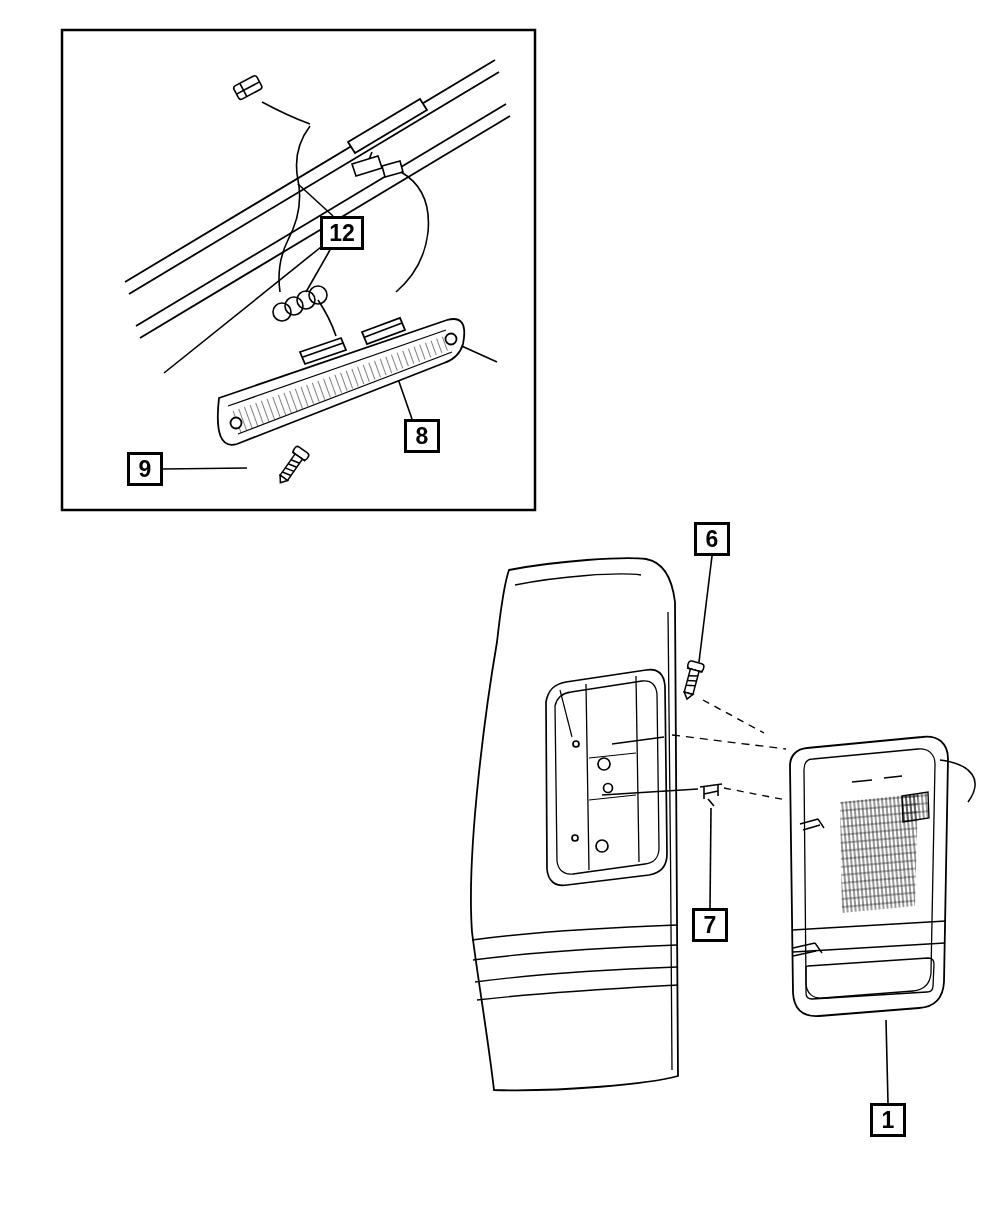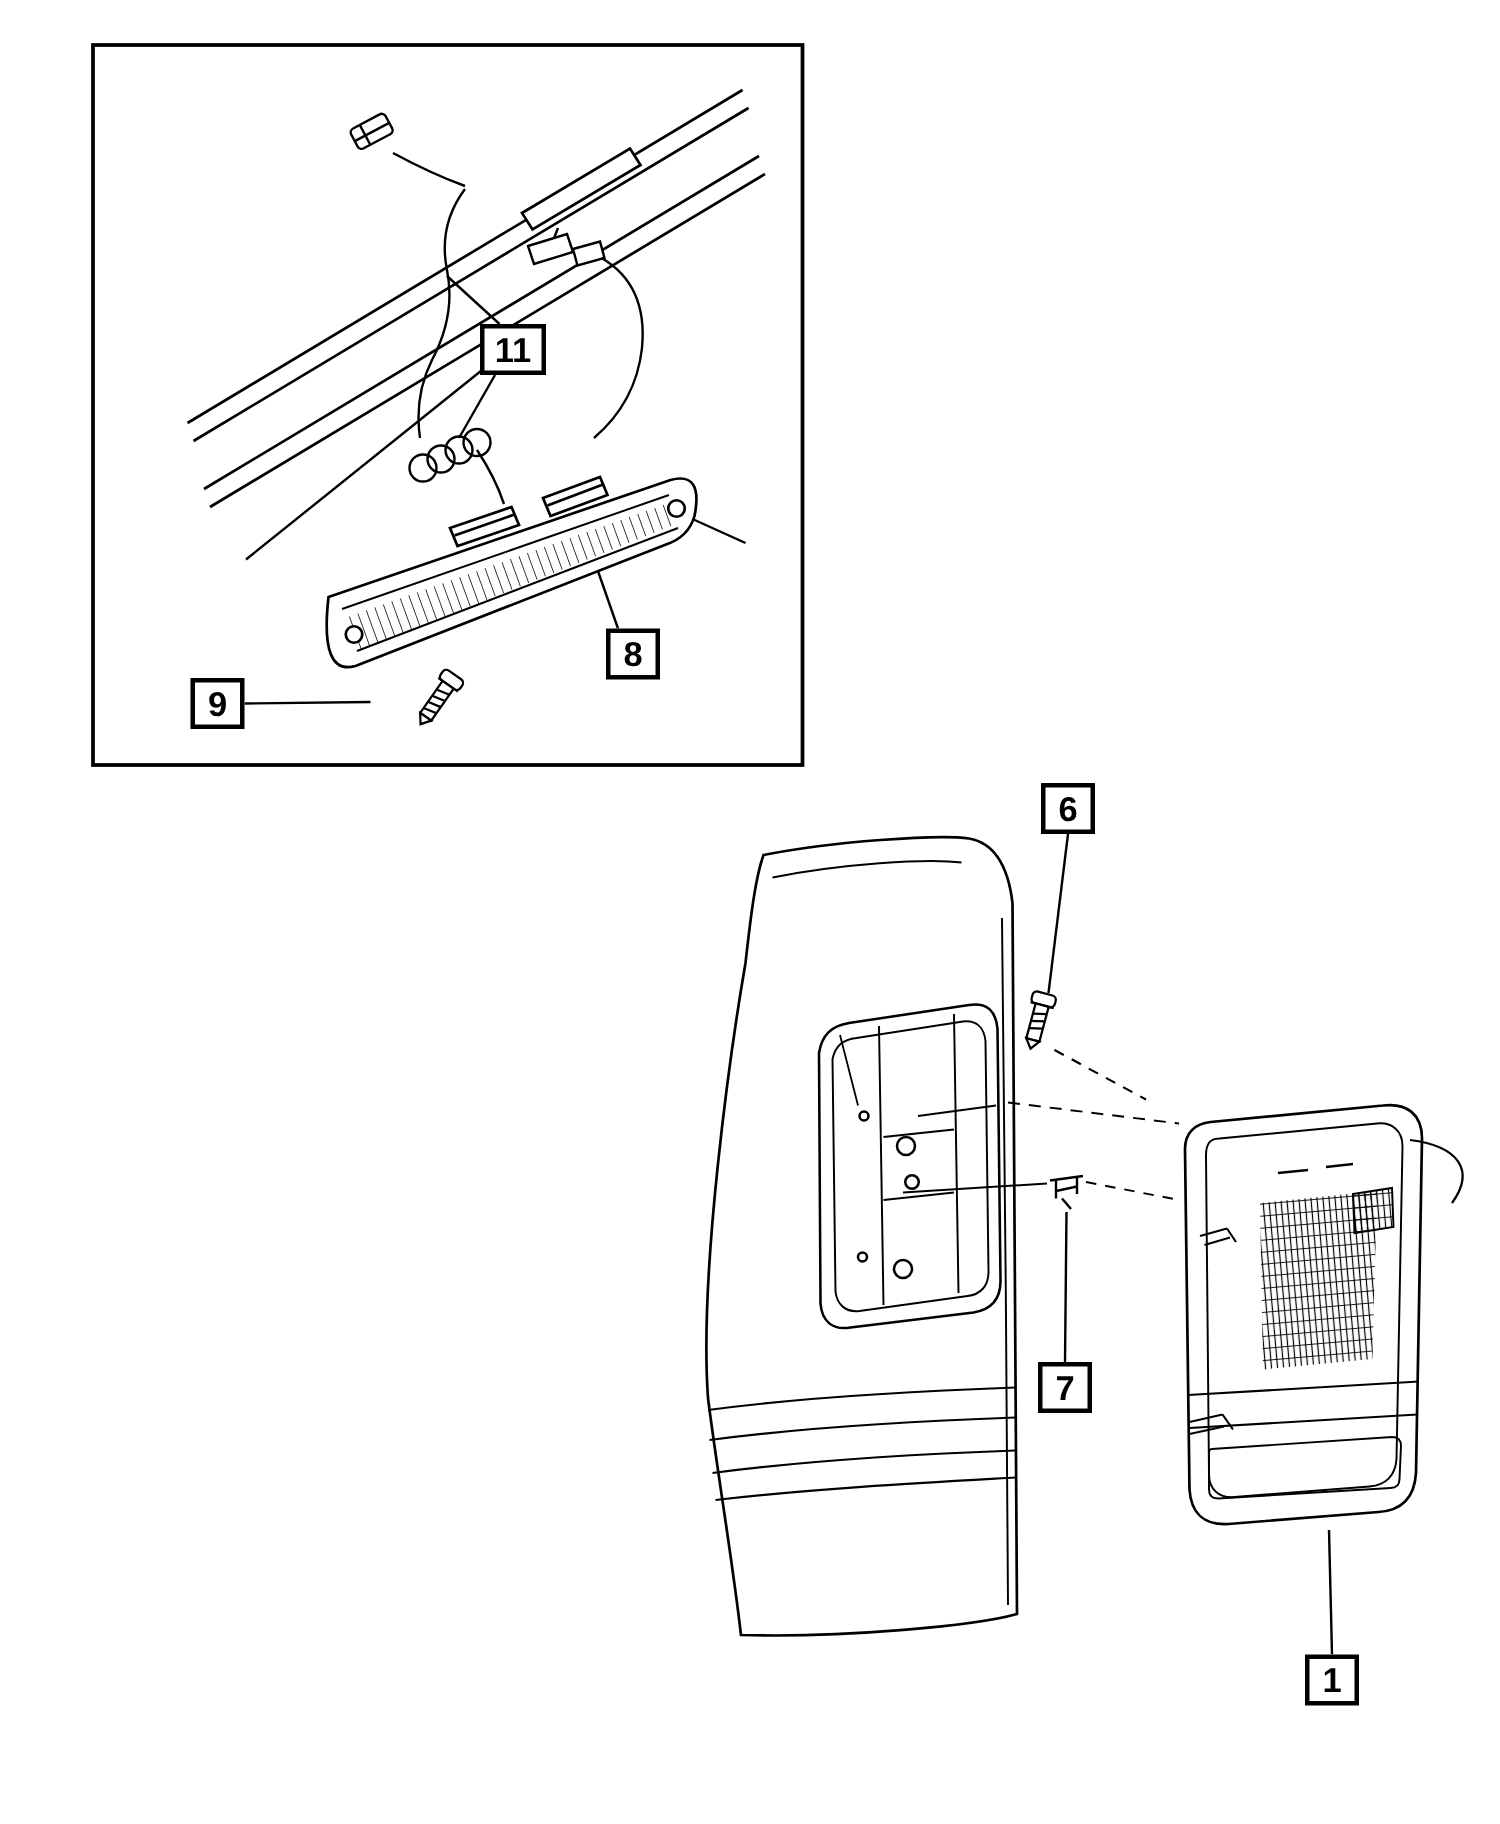--- a/index.html
+++ b/index.html
@@ -180,21 +180,21 @@
       <polygon points="902,796 928,792 929,818 903,822" fill="url(#crosshatch)" stroke="#000" stroke-width="1.3"></polygon>
       <path d="M852 782 L872 780" stroke-width="1.6"></path>
       <path d="M884 778 L902 776" stroke-width="1.6"></path>
       <path d="M800 824 L818 819 M803 830 L820 825 M818 819 L824 828" stroke-width="1.4"></path>
       <path d="M793 948 L815 943 M793 956 L816 951 M815 943 L822 953" stroke-width="1.4"></path>
       <path d="M940 760 C 972 764 984 780 968 802" stroke-width="1.5"></path>
     </g>
   </svg>
 
   <div class="callout" style="left:320px;top:216px;width:44px;height:34px;">
-    <span>11</span>
+    <span>12</span>
   </div>
 
   <div class="callout" style="left:404px;top:419px;width:36px;height:34px;">
     <span>8</span>
   </div>
 
   <div class="callout" style="left:127px;top:452px;width:36px;height:34px;">
     <span>9</span>
   </div>
 

